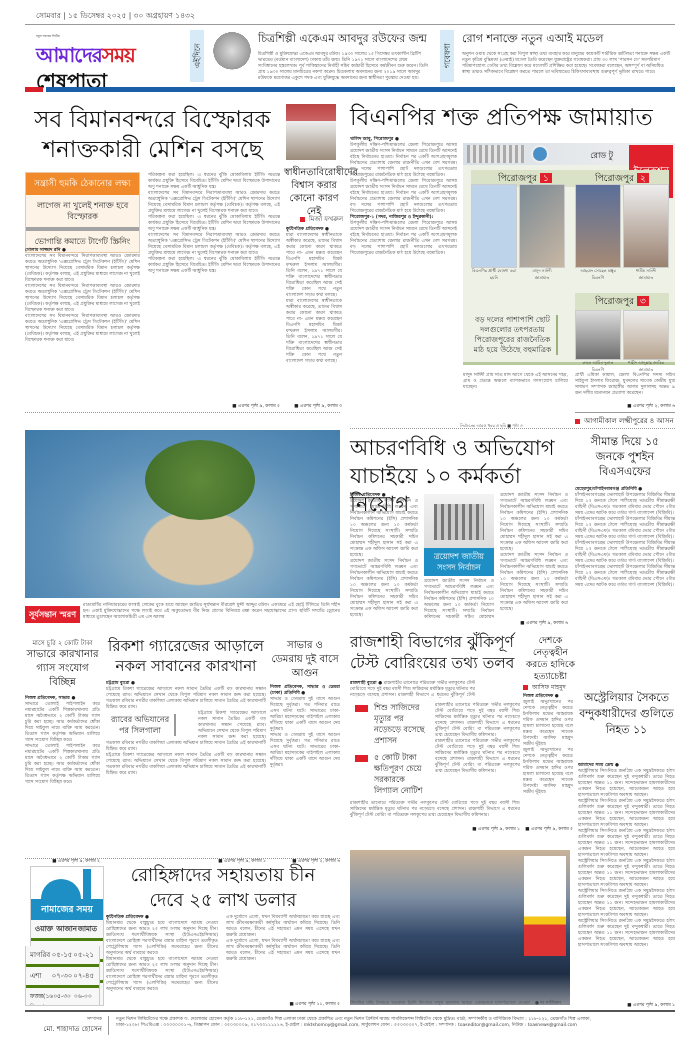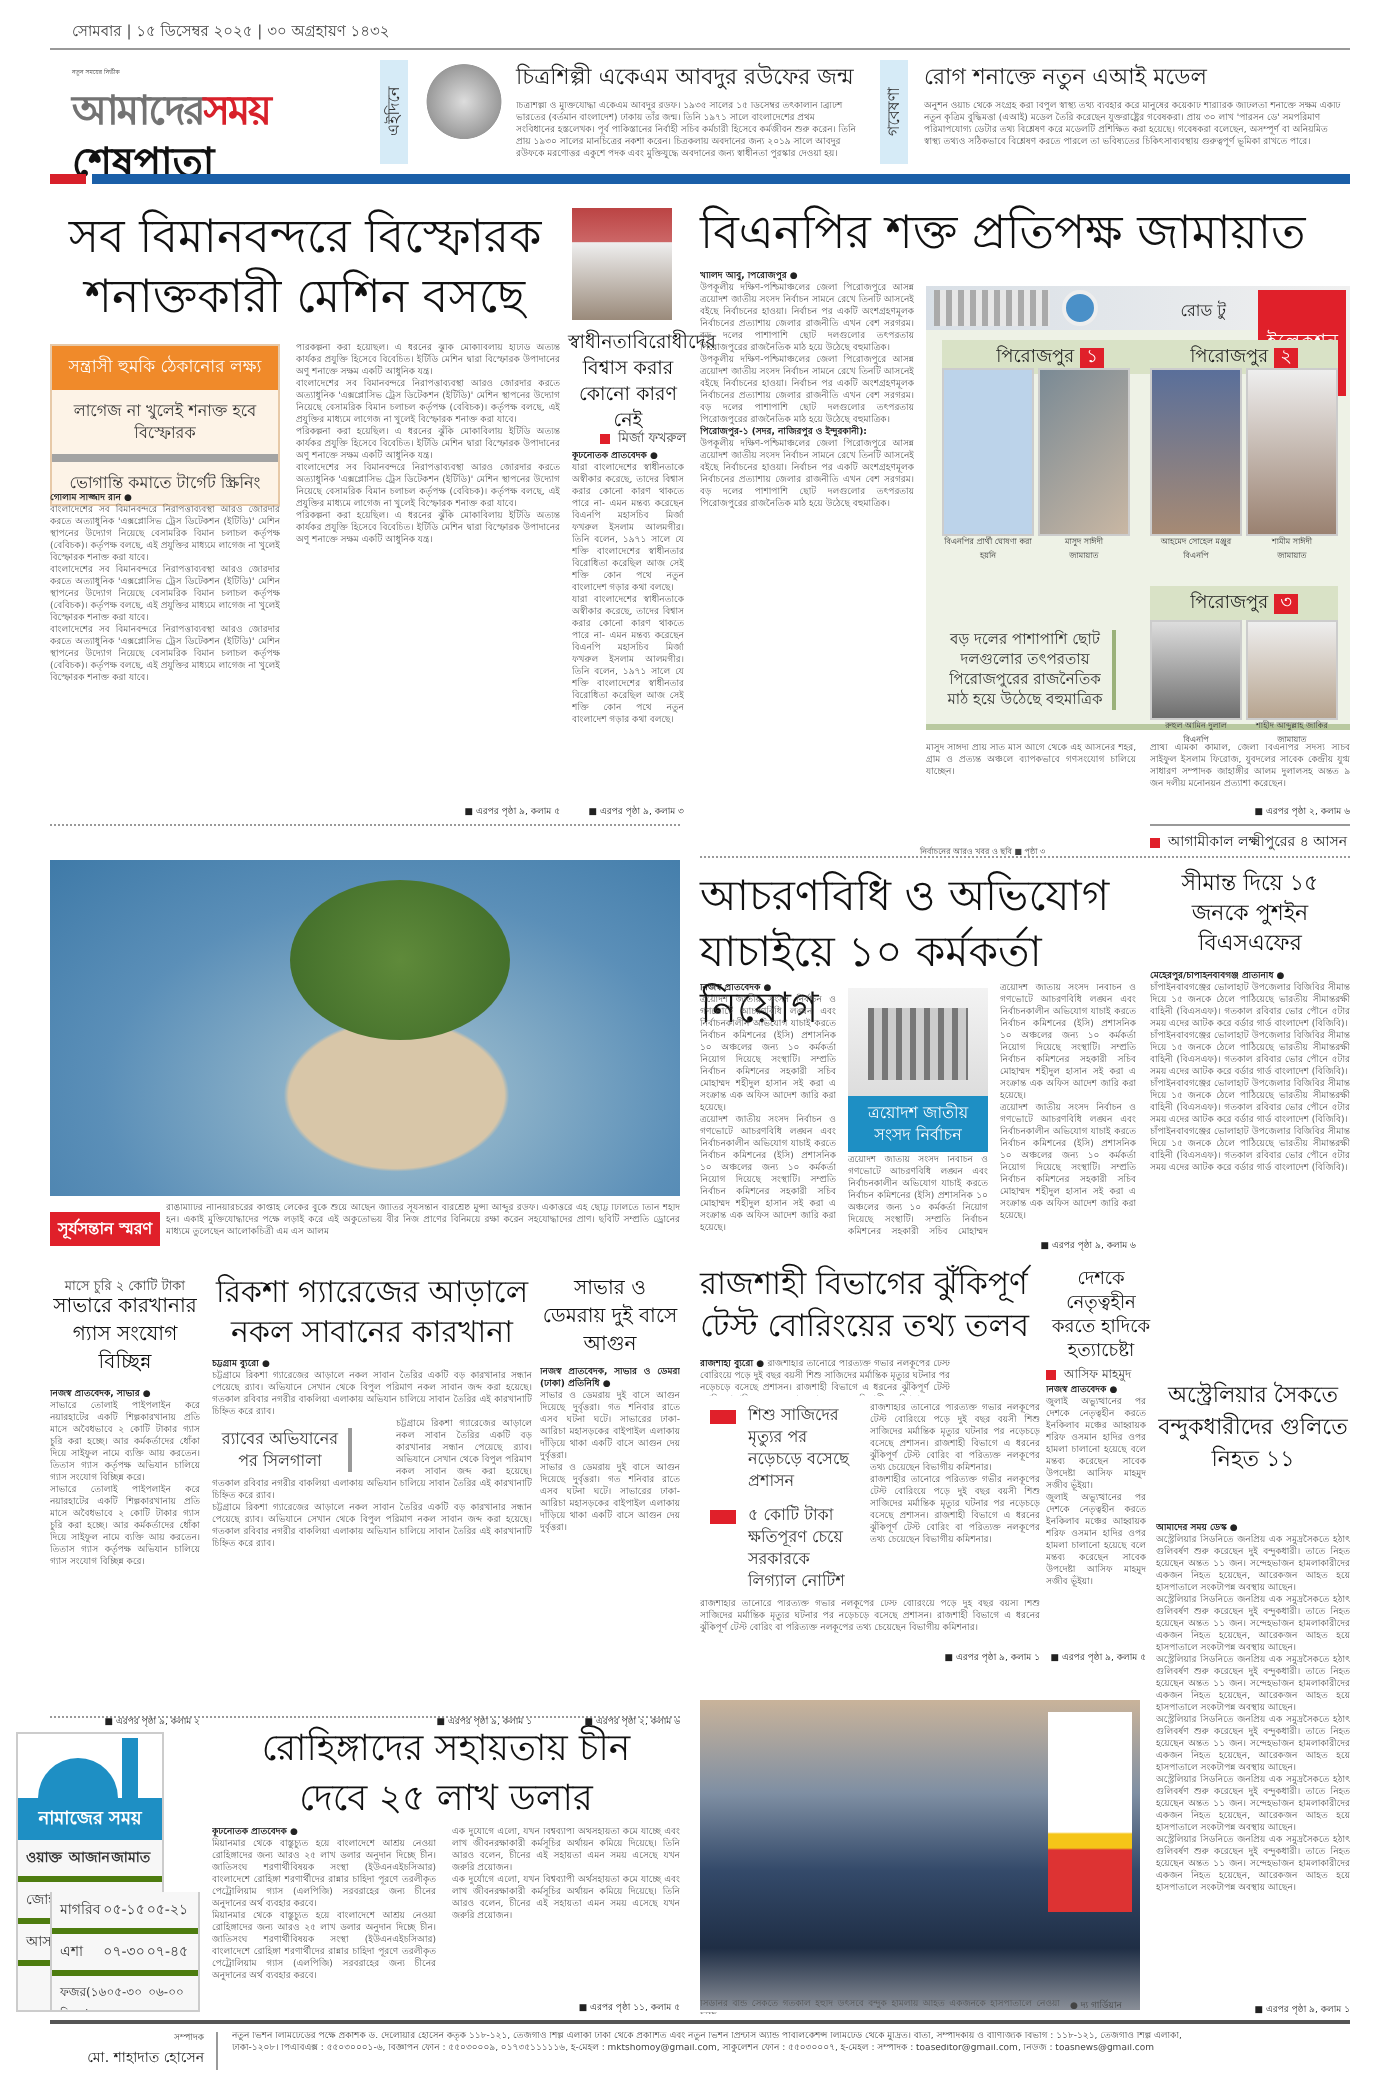--- a/index.html
+++ b/index.html
@@ -40,21 +40,21 @@
 .bullet-red::before{content:"";display:inline-block;width:5px;height:5px;background:#e0202a;margin-right:4px;vertical-align:middle}
 .hl-flag{display:flex;gap:6px;align-items:flex-start;font-size:9.5px;line-height:13px;color:#333;margin-bottom:6px}
 .hl-flag i{display:block;width:13px;height:7px;background:#e0202a;margin-top:3px;flex:none}
 </style>
 </head>
 <body>
 
 <div class="abs dateline">সোমবার | ১৫ ডিসেম্বর ২০২৫ | ৩০ অগ্রহায়ণ ১৪৩২</div>
 <div class="abs topline"></div>
 <div class="abs mast-sub">নতুন সময়ের নির্ভীক</div>
-<div class="abs mast1"><span style="color:#737373">আমাদের</span><span>সময়</span></div>
+<div class="abs mast1"><span style="color:#6d28d9">আমাদের</span><span>সময়</span></div>
 <div class="abs mast2">শেষপাতা</div>
 <div class="abs bar-red"></div>
 <div class="abs bar-blue"></div>
 
 <div class="abs vtab" style="left:190px;top:30px;width:14px;height:52px">এইদিনে</div>
 <div class="abs photo" style="left:212px;top:30px;width:40px;height:52px;background:radial-gradient(circle at 50% 40%,#ddd 0,#999 50%,#fff 51%)"></div>
 <div class="abs" style="left:258px;top:30px;width:170px">
   <div class="teaser-title">চিত্রশিল্পী একেএম আবদুর রউফের জন্ম</div>
   <div class="teaser-body" style="height:42px;overflow:hidden;margin-top:2px">চিত্রশিল্পী ও মুক্তিযোদ্ধা একেএম আবদুর রউফ। ১৯৩৫ সালের ১৫ ডিসেম্বর তৎকালীন ব্রিটিশ ভারতের (বর্তমান বাংলাদেশ) ঢাকায় তাঁর জন্ম। তিনি ১৯৭১ সালে বাংলাদেশের প্রথম সংবিধানের হস্তলেখক। পূর্ব পাকিস্তানের নির্বাহী সচিব কর্মচারী হিসেবে কর্মজীবন শুরু করেন। তিনি প্রায় ১৯৩০ সালের মানচিত্রের নকশা করেন। চিত্রকলায় অবদানের জন্য ২০১৯ সালে আবদুর রউফকে মরণোত্তর একুশে পদক এবং মুক্তিযুদ্ধে অবদানের জন্য স্বাধীনতা পুরস্কার দেওয়া হয়।</div>
 </div>
@@ -263,21 +263,21 @@
   <div>অস্ট্রেলিয়ার সিডনিতে জনপ্রিয় এক সমুদ্রসৈকতে হঠাৎ গুলিবর্ষণ শুরু করেছেন দুই বন্দুকধারী। তাতে নিহত হয়েছেন অন্তত ১১ জন। সন্দেহভাজন হামলাকারীদের একজন নিহত হয়েছেন, আরেকজন আহত হয়ে হাসপাতালে সংকটাপন্ন অবস্থায় আছেন।</div>
 </div>
 <div class="abs photo" style="left:350px;top:850px;width:220px;height:155px;background:linear-gradient(180deg,#c9b39a 0,#7f8fa3 30%,#344a6a 55%,#1f2e45 80%,#8a8f98 100%)">
   <div class="abs" style="right:4px;top:6px;width:42px;height:100px;background:linear-gradient(#fff 0,#fff 60%,#f5c518 61%,#f5c518 68%,#d33 69%,#d33 100%)"></div>
 </div>
 <div class="abs txt" style="left:350px;top:1000px;width:180px;height:7px">সিডনির বন্ডি সৈকতে গতকাল ইহুদি উৎসবে বন্দুক হামলায় আহত একজনকে হাসপাতালে নেওয়া হচ্ছে</div>
 <div class="abs" style="left:535px;top:1000px;font-size:4.5px;color:#444">● দ্য গার্ডিয়ান</div>
 <div class="abs cont" style="left:578px;top:1002px;width:97px">■ এরপর পৃষ্ঠা ৯, কলাম ১</div>
 
 <div class="abs" style="left:25px;top:858px;width:315px;border-top:1px dotted #999"></div>
-<div class="abs namaz" style="left:8px;top:866px;width:74px;height:140px">
+<div class="abs namaz" style="left:30px;top:866px;width:74px;height:140px">
   <div style="height:32px;position:relative;background:#fff">
     <div class="abs" style="left:10px;top:12px;width:40px;height:20px;background:#1e8fc4;border-radius:20px 20px 0 0"></div>
     <div class="abs" style="left:52px;top:2px;width:8px;height:30px;background:#1e8fc4"></div>
   </div>
   <div class="namaz-hd">নামাজের সময়</div>
   <div class="namaz-row" style="font-weight:bold">
       <span>ওয়াক্ত</span>
       <span>আজান</span>
       <span>জামাত</span>
     </div>

